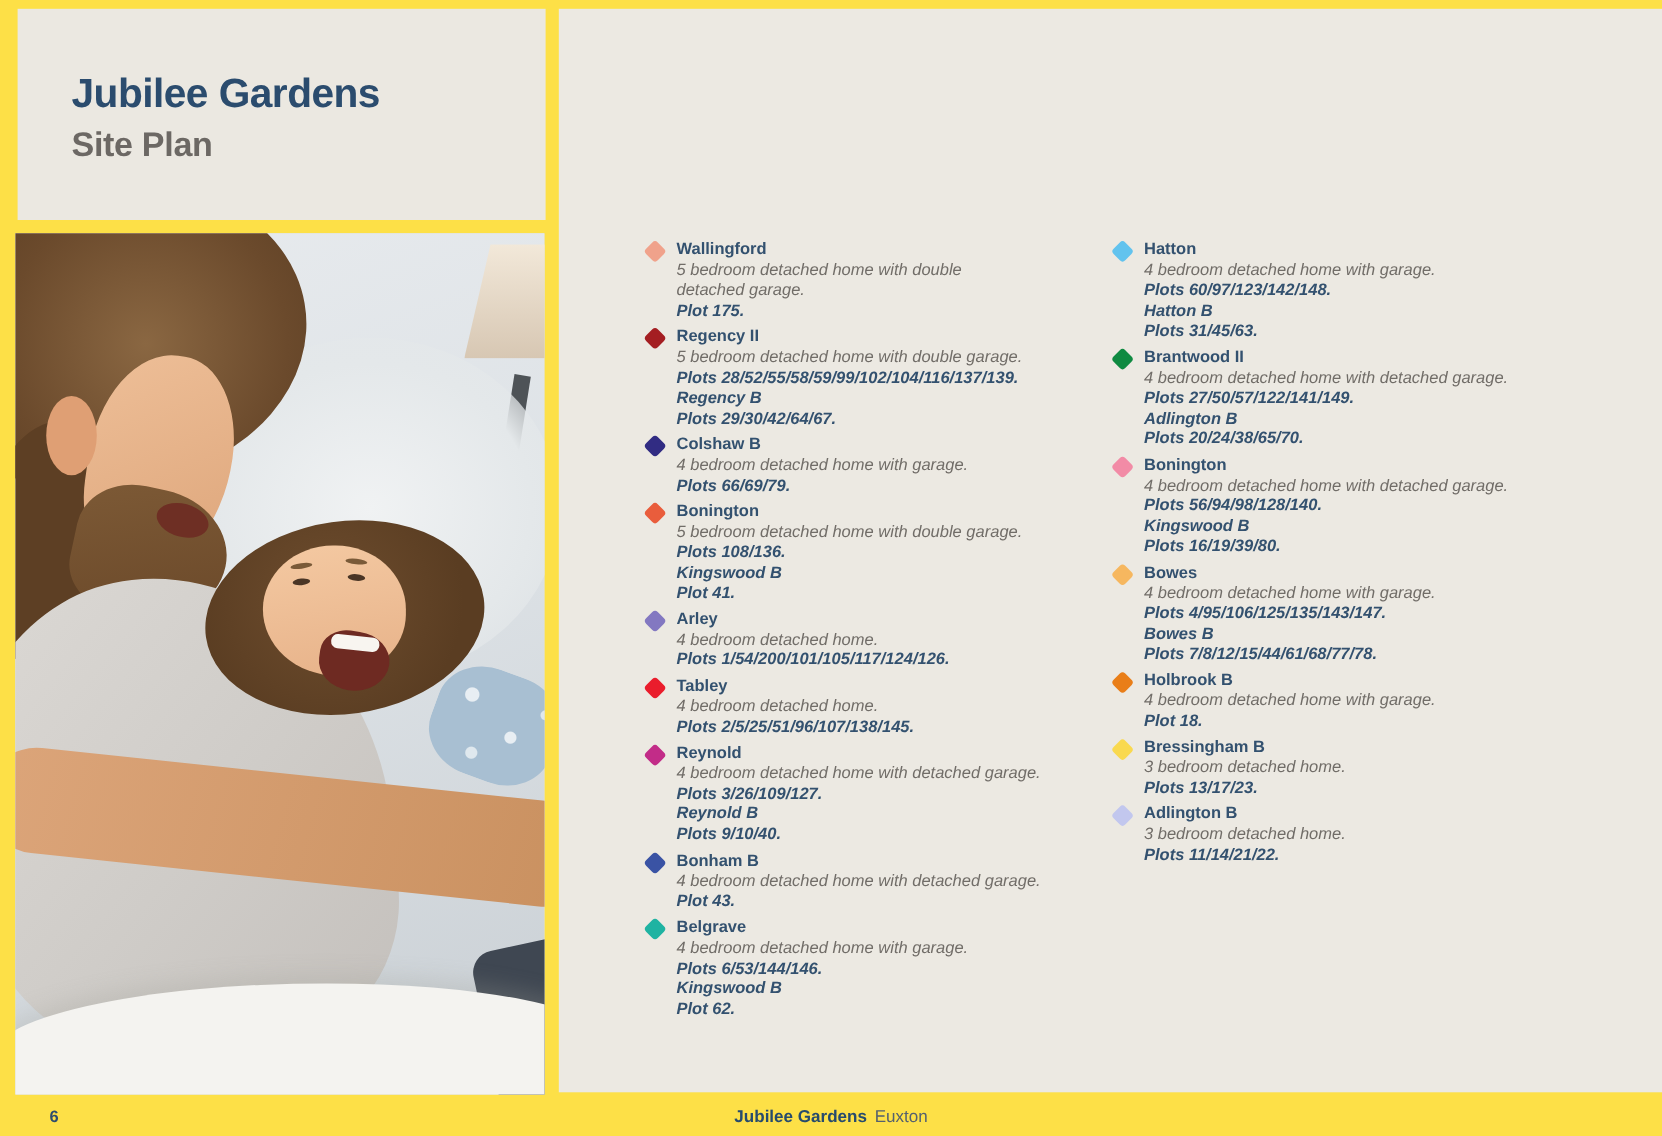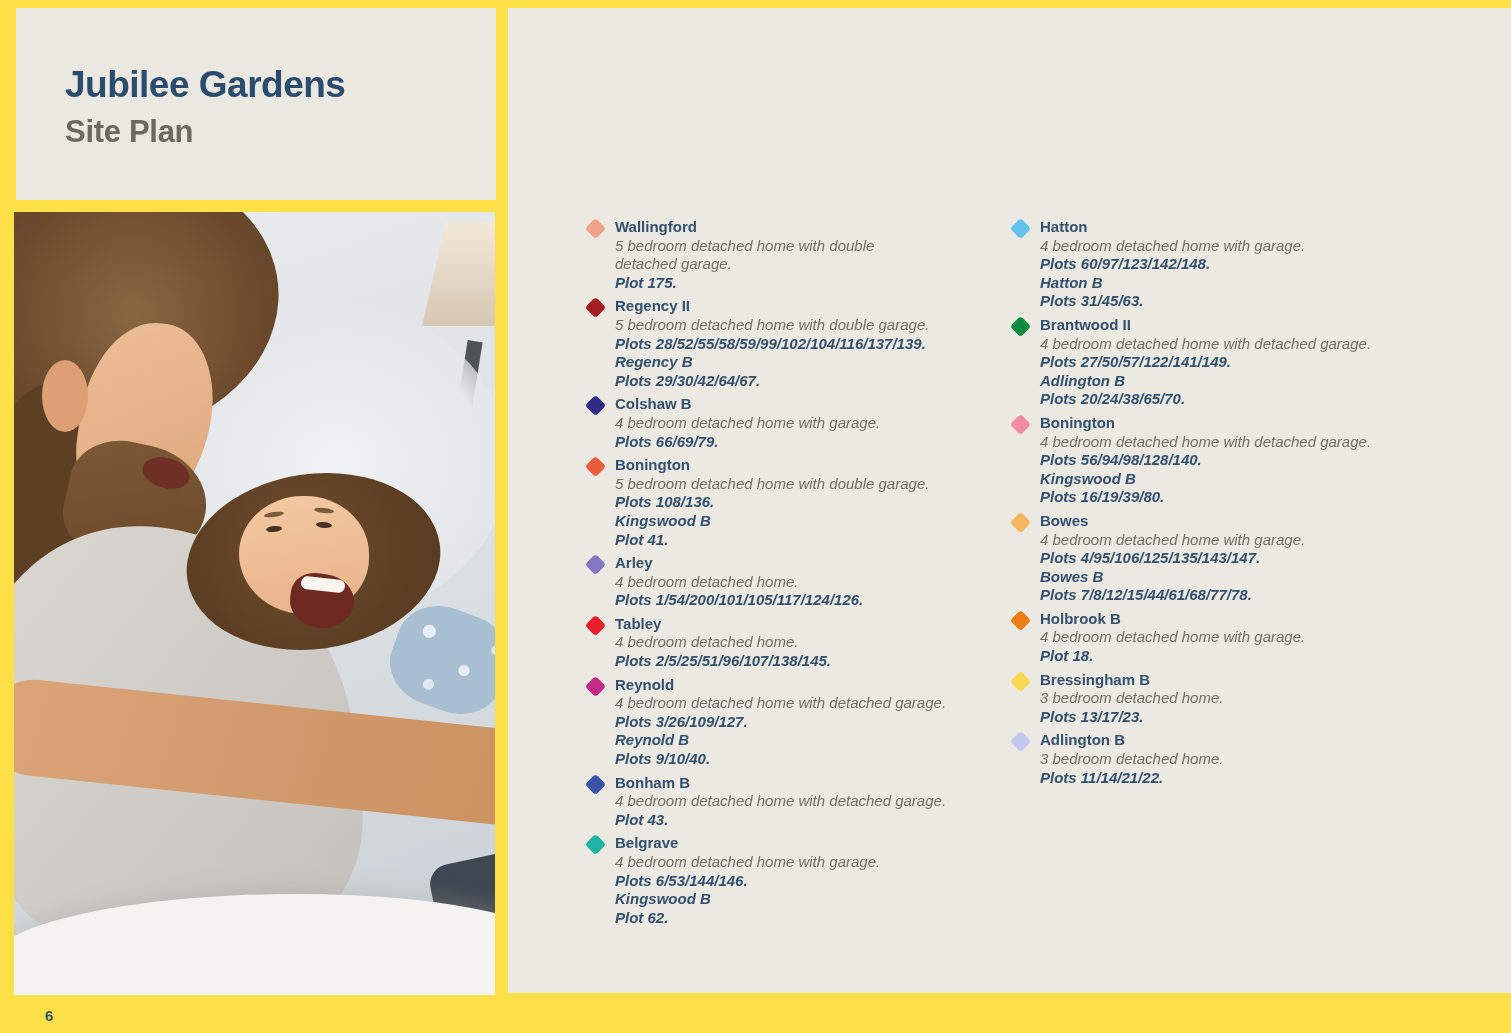--- a/index.html
+++ b/index.html
@@ -249,14 +249,17 @@
           <div class="etext">
             <div class="ename">Adlington B</div>
             <div class="line desc">3 bedroom detached home.</div>
             <div class="line plots">Plots 11/14/21/22.</div>
           </div>
         </div>
       </div>
   </div>
 
   <div class="footer-pagenum">6</div>
+  <div class="footer-center">
+    <span class="footer-dev">Jubilee Gardens</span><span class="footer-loc">Euxton</span>
+  </div>
 
 </div>
 
 </body></html>

